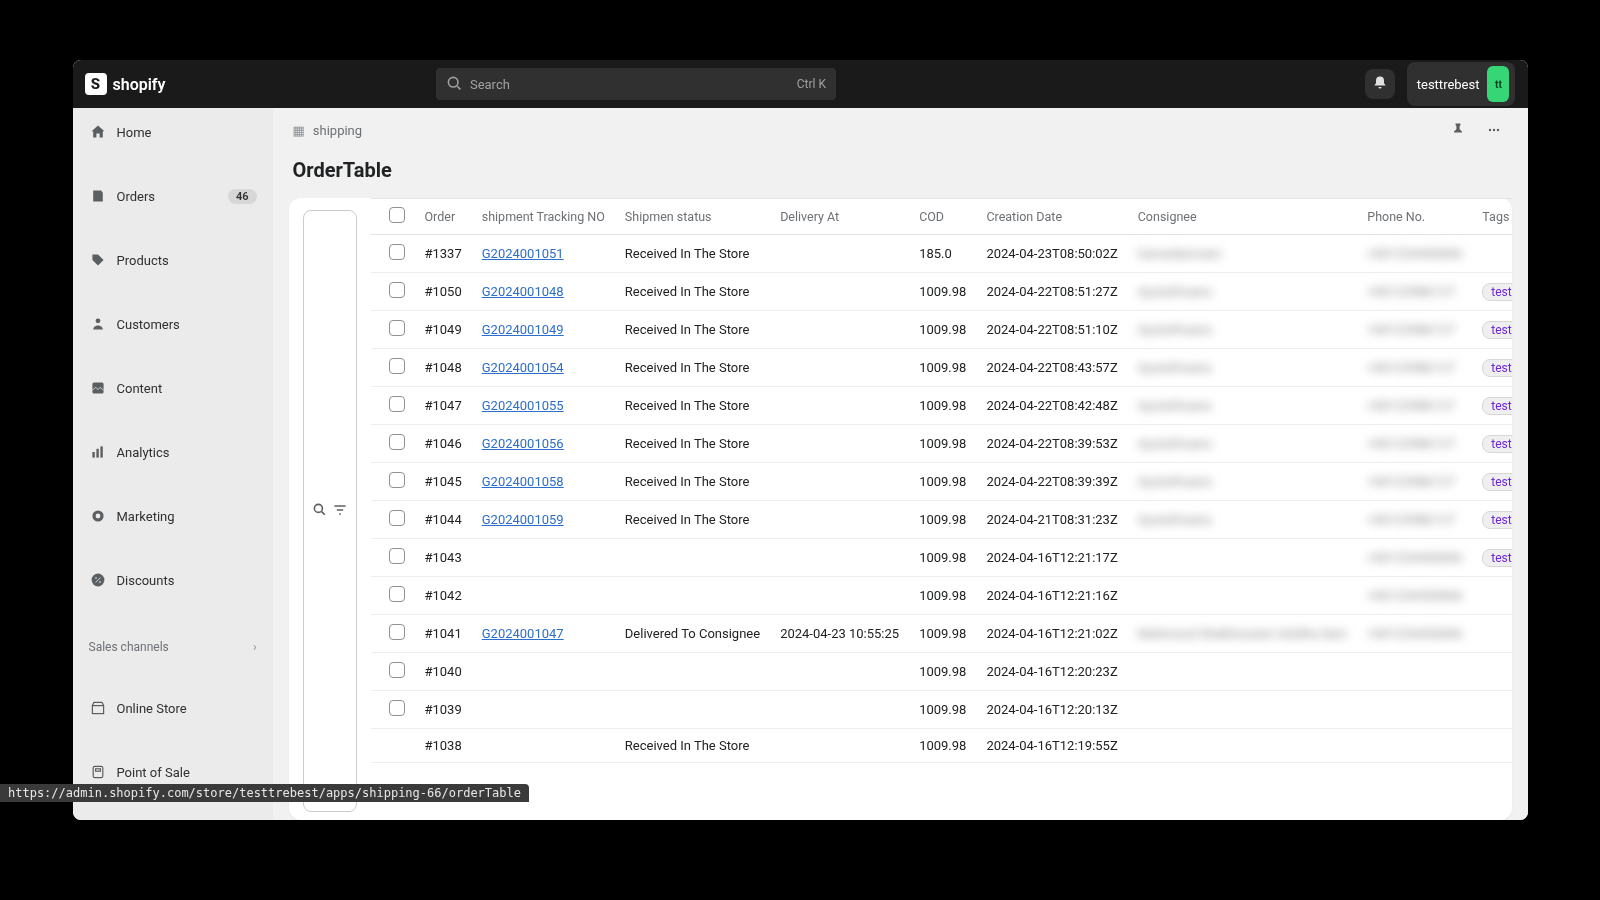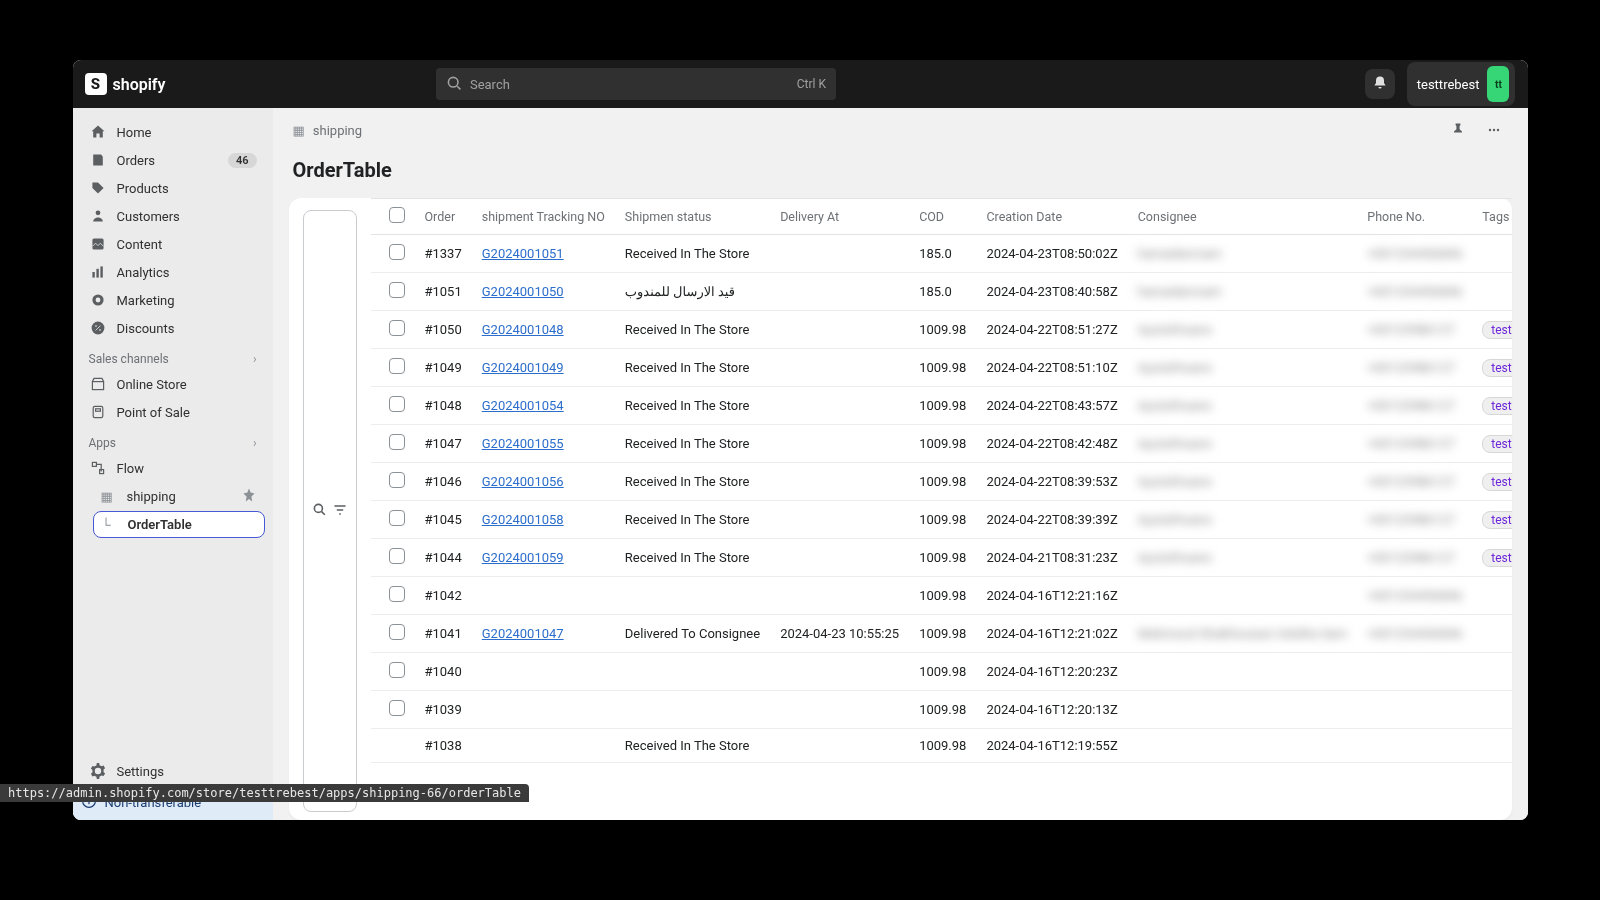--- a/index.html
+++ b/index.html
@@ -11,21 +11,21 @@
 .logo { display: flex; align-items: center; gap: 6px; color: #fff; font-weight: 600; font-size: 16px; }
 .logo-mark { width: 22px; height: 22px; background: #fff; color: #1a1a1a; border-radius: 4px; display: flex; align-items: center; justify-content: center; font-weight: 800; font-size: 15px; }
 .search { flex: 0 0 400px; margin: 0 auto; height: 32px; background: #303030; border-radius: 4px; display: flex; align-items: center; padding: 0 10px; gap: 8px; color: #a0a0a0; }
 .search .kbd { margin-left: auto; font-size: 12px; }
 .topbar-right { display: flex; align-items: center; gap: 12px; margin-left: auto; }
 .bell { width: 30px; height: 30px; border-radius: 8px; background: #303030; display: flex; align-items: center; justify-content: center; color: #e0e0e0; }
 .user { display: flex; align-items: center; gap: 8px; color: #fff; font-size: 13px; padding: 4px 6px 4px 10px; background: #303030; border-radius: 8px; }
 .avatar { width: 22px; height: 36px; border-radius: 6px; background: #36d576; display: flex; align-items: center; justify-content: center; color: #083d1a; font-size: 10px; font-weight: 700; }
 
 .body { flex: 1; display: flex; min-height: 0; }
-.sidebar { width: 200px; background: #ebebeb; padding: 10px 8px; display: flex; flex-direction: column; overflow-y: auto; }
+.sidebar { width: 200px; background: #ebebeb; padding: 10px 8px; display: flex; flex-direction: column; overflow-y: auto; gap: 36px; }
 .nav-item { display: flex; align-items: center; gap: 10px; padding: 5px 8px; border-radius: 8px; color: #303030; cursor: pointer; font-size: 13px; }
 .nav-item .icon { width: 18px; height: 18px; display: flex; align-items: center; justify-content: center; color: #5c5f62; }
 .nav-item .badge { margin-left: auto; background: #d7d7d7; color: #303030; font-size: 11px; padding: 1px 8px; border-radius: 10px; font-weight: 600; }
 .section-label { font-size: 12px; color: #6d7175; padding: 10px 8px 4px; display: flex; align-items: center; }
 .section-label .chev { margin-left: auto; color: #8c9196; }
 .subnav { padding-left: 12px; }
 .subnav .nav-item { font-size: 13px; }
 .subnav .nav-item.active { background: #fff; border: 1.5px solid #4759d6; font-weight: 600; }
 .subnav .tree-icon { color: #8c9196; width: 16px; }
 .pin { color: #8c9196; margin-left: auto; }
@@ -291,32 +291,20 @@
                     <td>Received In The Store</td>
                     <td></td>
                     <td>185.0</td>
                     <td>2024-04-23T08:50:02Z</td>
                     <td><span class="blur">hamadanmam</span></td>
                     <td><span class="blur">+001234456846</span></td>
                     <td></td>
                   </tr>
                   <tr>
                     <td><span class="chk"></span></td>
-                    <td>#1051</td>
-                    <td><span class="link">G2024001050</span></td>
-                    <td>قيد الارسال للمندوب</td>
-                    <td></td>
-                    <td>185.0</td>
-                    <td>2024-04-23T08:40:58Z</td>
-                    <td><span class="blur">hamadanmam</span></td>
-                    <td><span class="blur">+001234456846</span></td>
-                    <td></td>
-                  </tr>
-                  <tr>
-                    <td><span class="chk"></span></td>
                     <td>#1050</td>
                     <td><span class="link">G2024001048</span></td>
                     <td>Received In The Store</td>
                     <td></td>
                     <td>1009.98</td>
                     <td>2024-04-22T08:51:27Z</td>
                     <td><span class="blur">AyutulHuano</span></td>
                     <td><span class="blur">+00123986127</span></td>
                     <td><span class="tag">test</span></td>
                   </tr>
@@ -383,20 +371,32 @@
                   <tr>
                     <td><span class="chk"></span></td>
                     <td>#1044</td>
                     <td><span class="link">G2024001059</span></td>
                     <td>Received In The Store</td>
                     <td></td>
                     <td>1009.98</td>
                     <td>2024-04-21T08:31:23Z</td>
                     <td><span class="blur">AyutulHuano</span></td>
                     <td><span class="blur">+00123986127</span></td>
+                    <td><span class="tag">test</span></td>
+                  </tr>
+                  <tr>
+                    <td><span class="chk"></span></td>
+                    <td>#1043</td>
+                    <td></td>
+                    <td></td>
+                    <td></td>
+                    <td>1009.98</td>
+                    <td>2024-04-16T12:21:17Z</td>
+                    <td></td>
+                    <td><span class="blur">+001234456846</span></td>
                     <td><span class="tag">test</span></td>
                   </tr>
                   <tr>
                     <td><span class="chk"></span></td>
                     <td>#1042</td>
                     <td></td>
                     <td></td>
                     <td></td>
                     <td>1009.98</td>
                     <td>2024-04-16T12:21:16Z</td>

